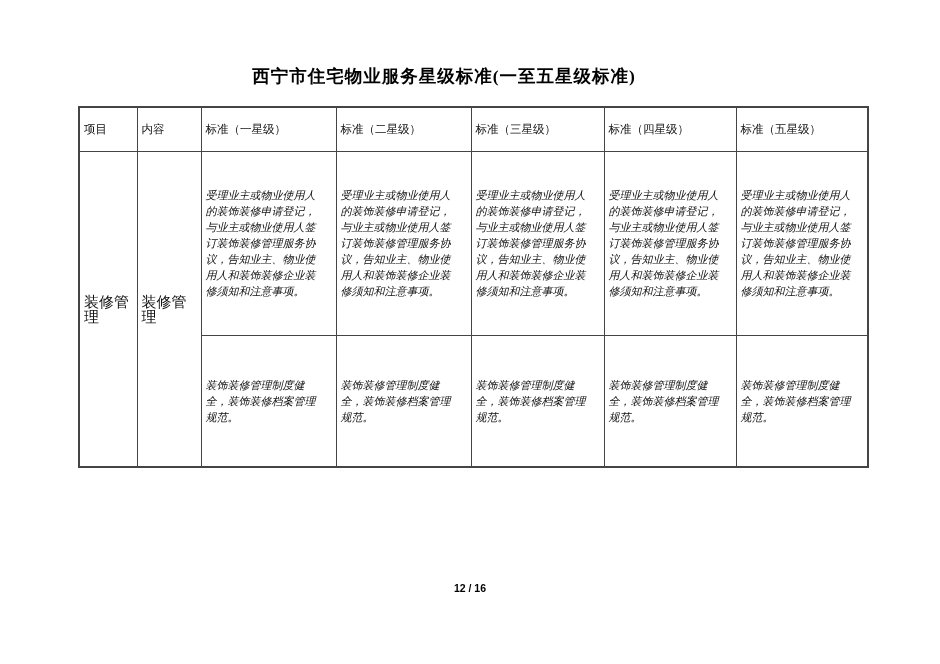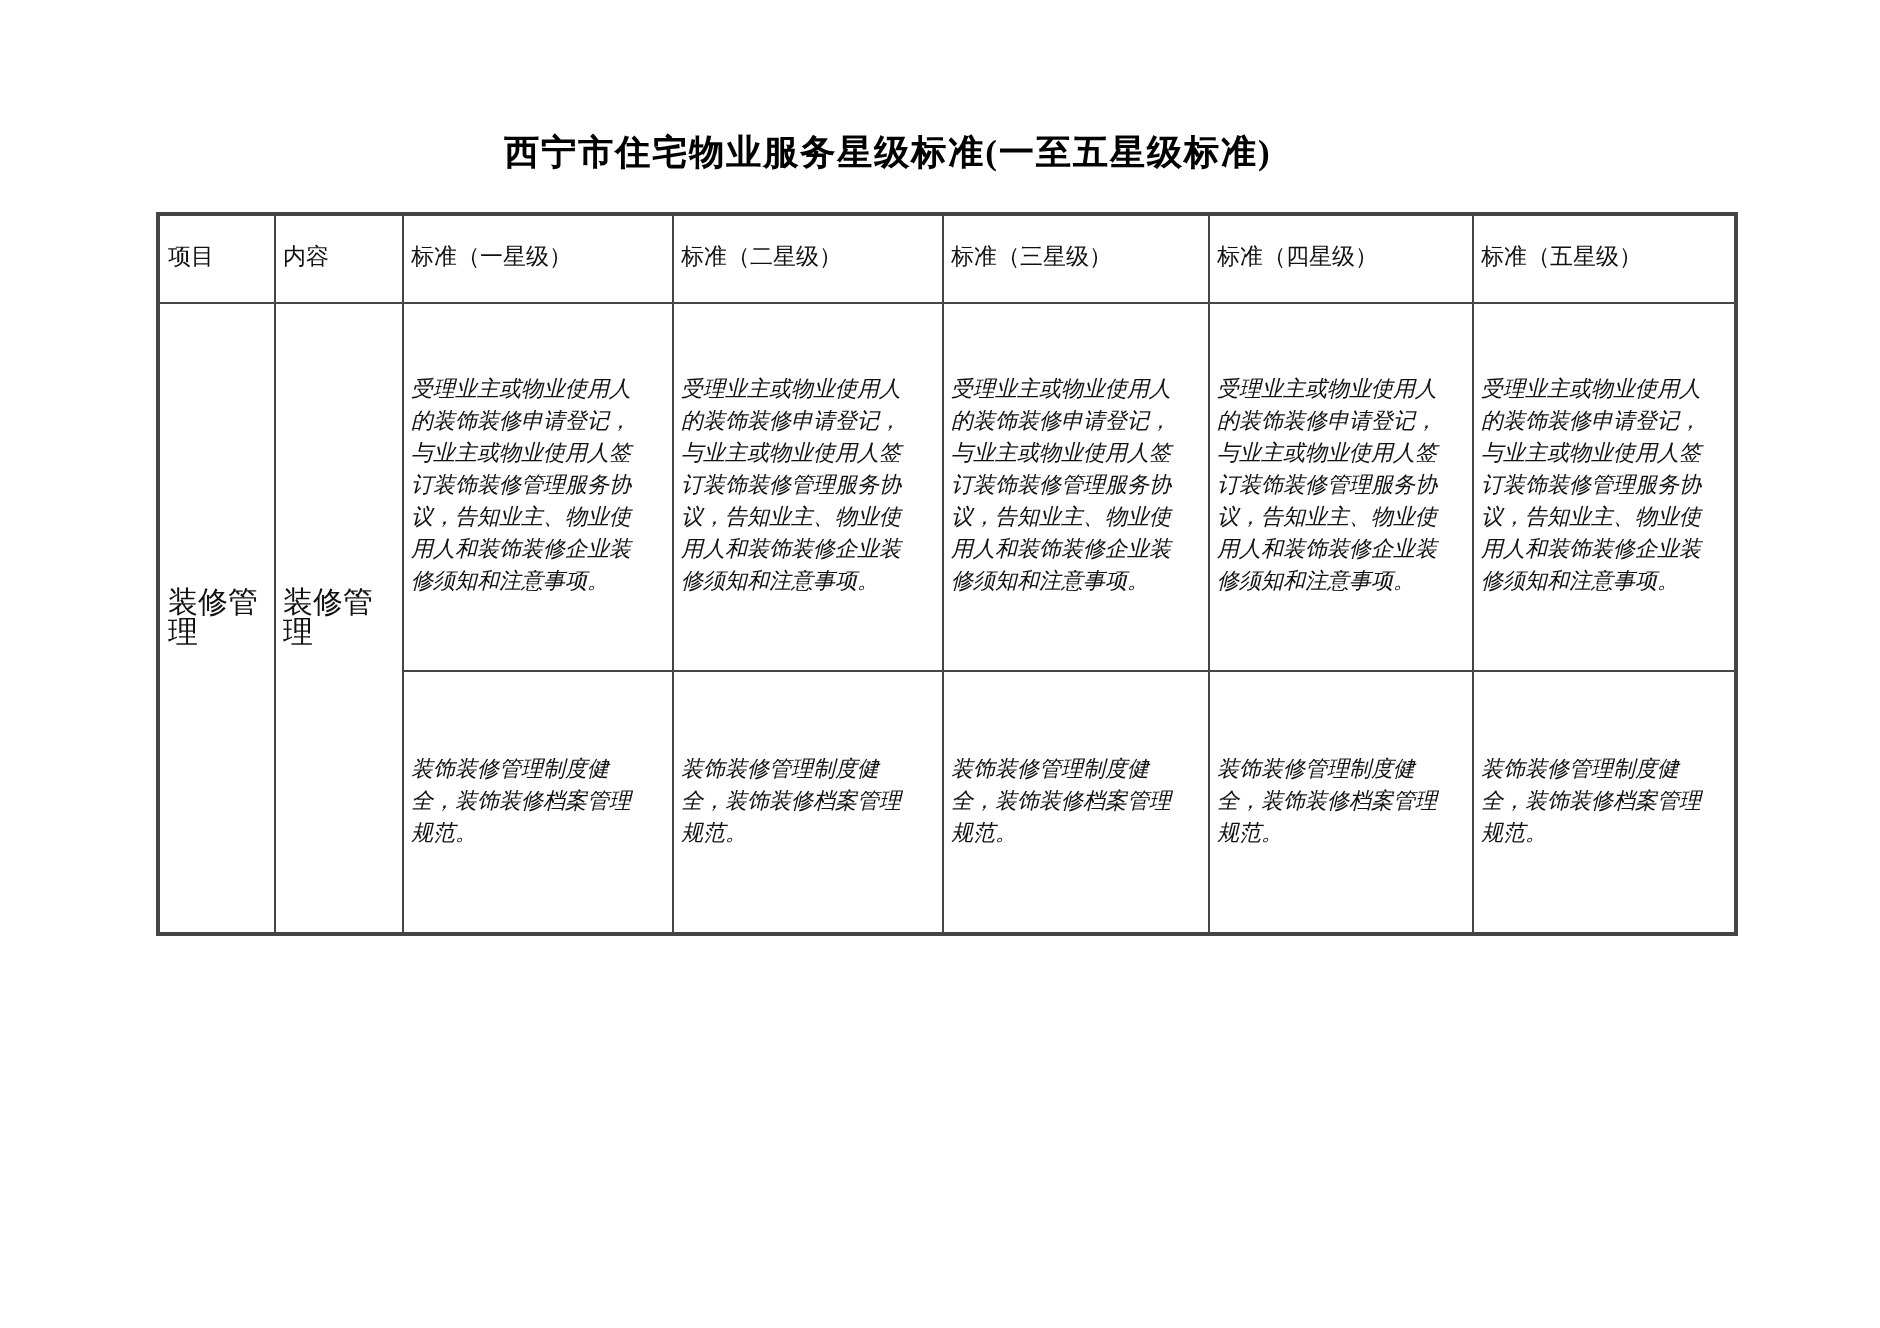--- a/index.html
+++ b/index.html
@@ -157,14 +157,15 @@
         <td class="text-cell">装饰装修管理制度健
 全，装饰装修档案管理
 规范。</td>
         <td class="text-cell">装饰装修管理制度健
 全，装饰装修档案管理
 规范。</td>
       </tr>
     </tbody>
   </table>
 
+  <div class="page-number">12 / 16</div>
 
 </div>
 
 </body></html>

